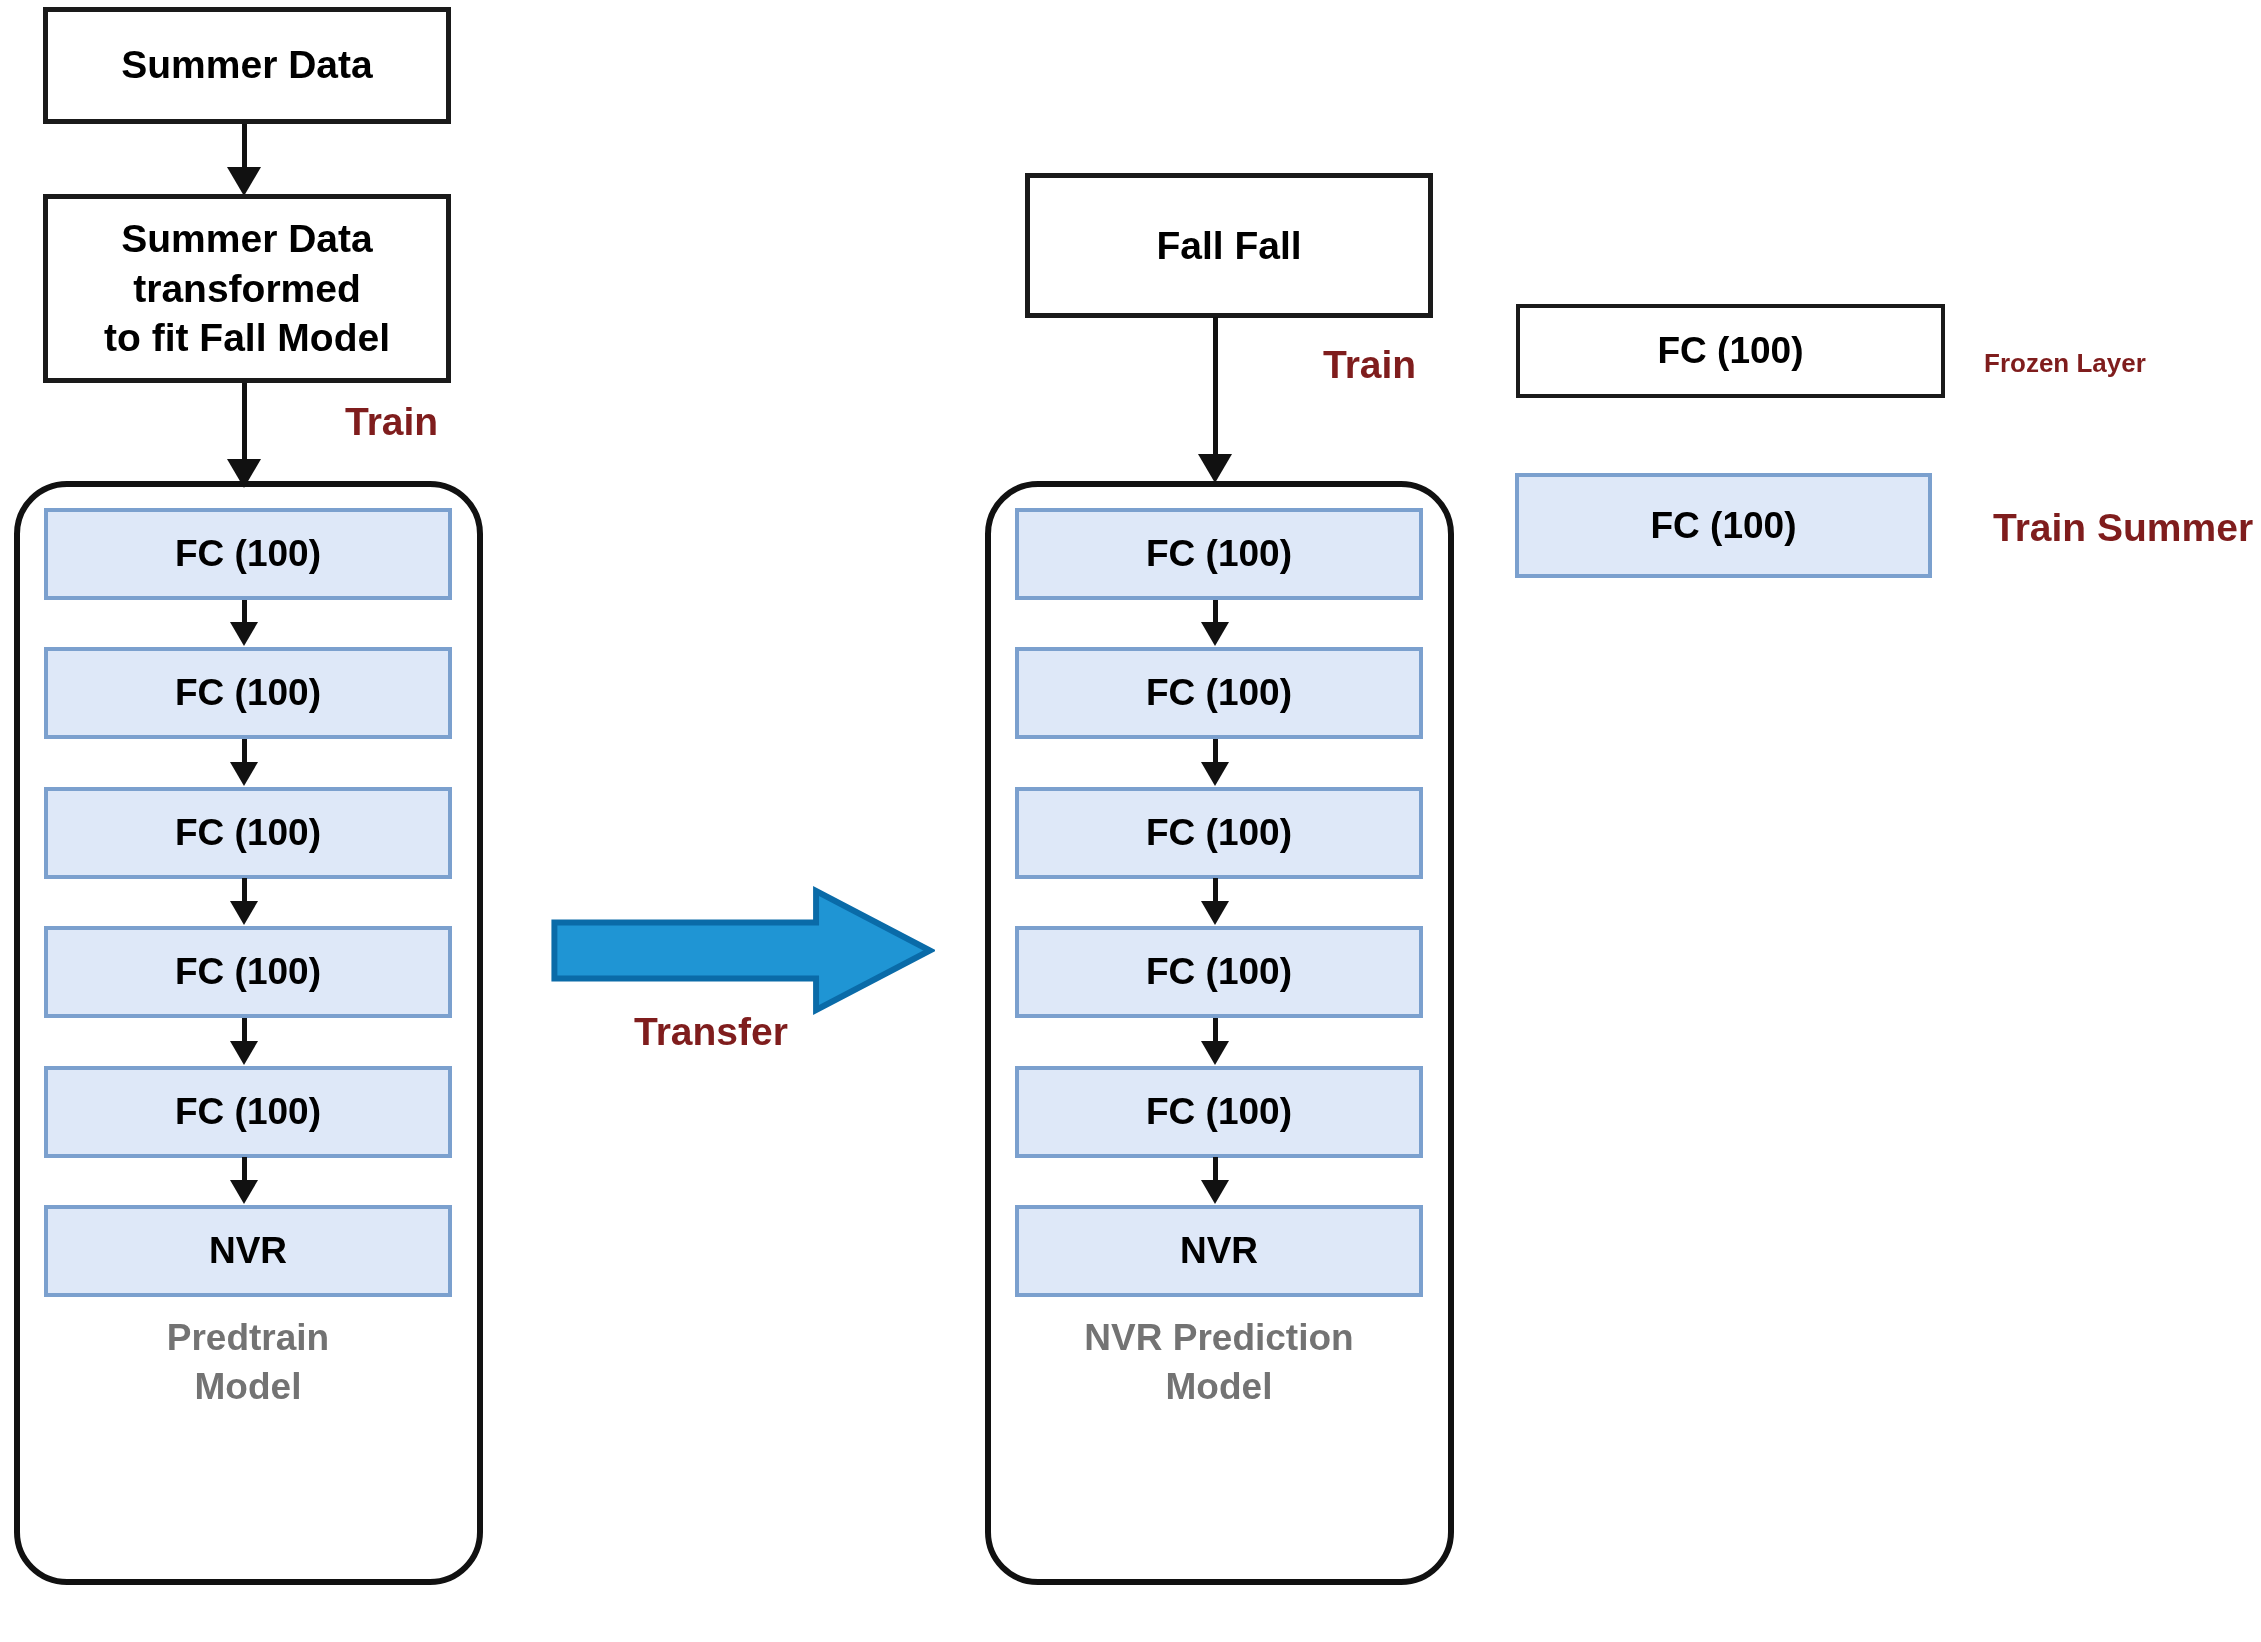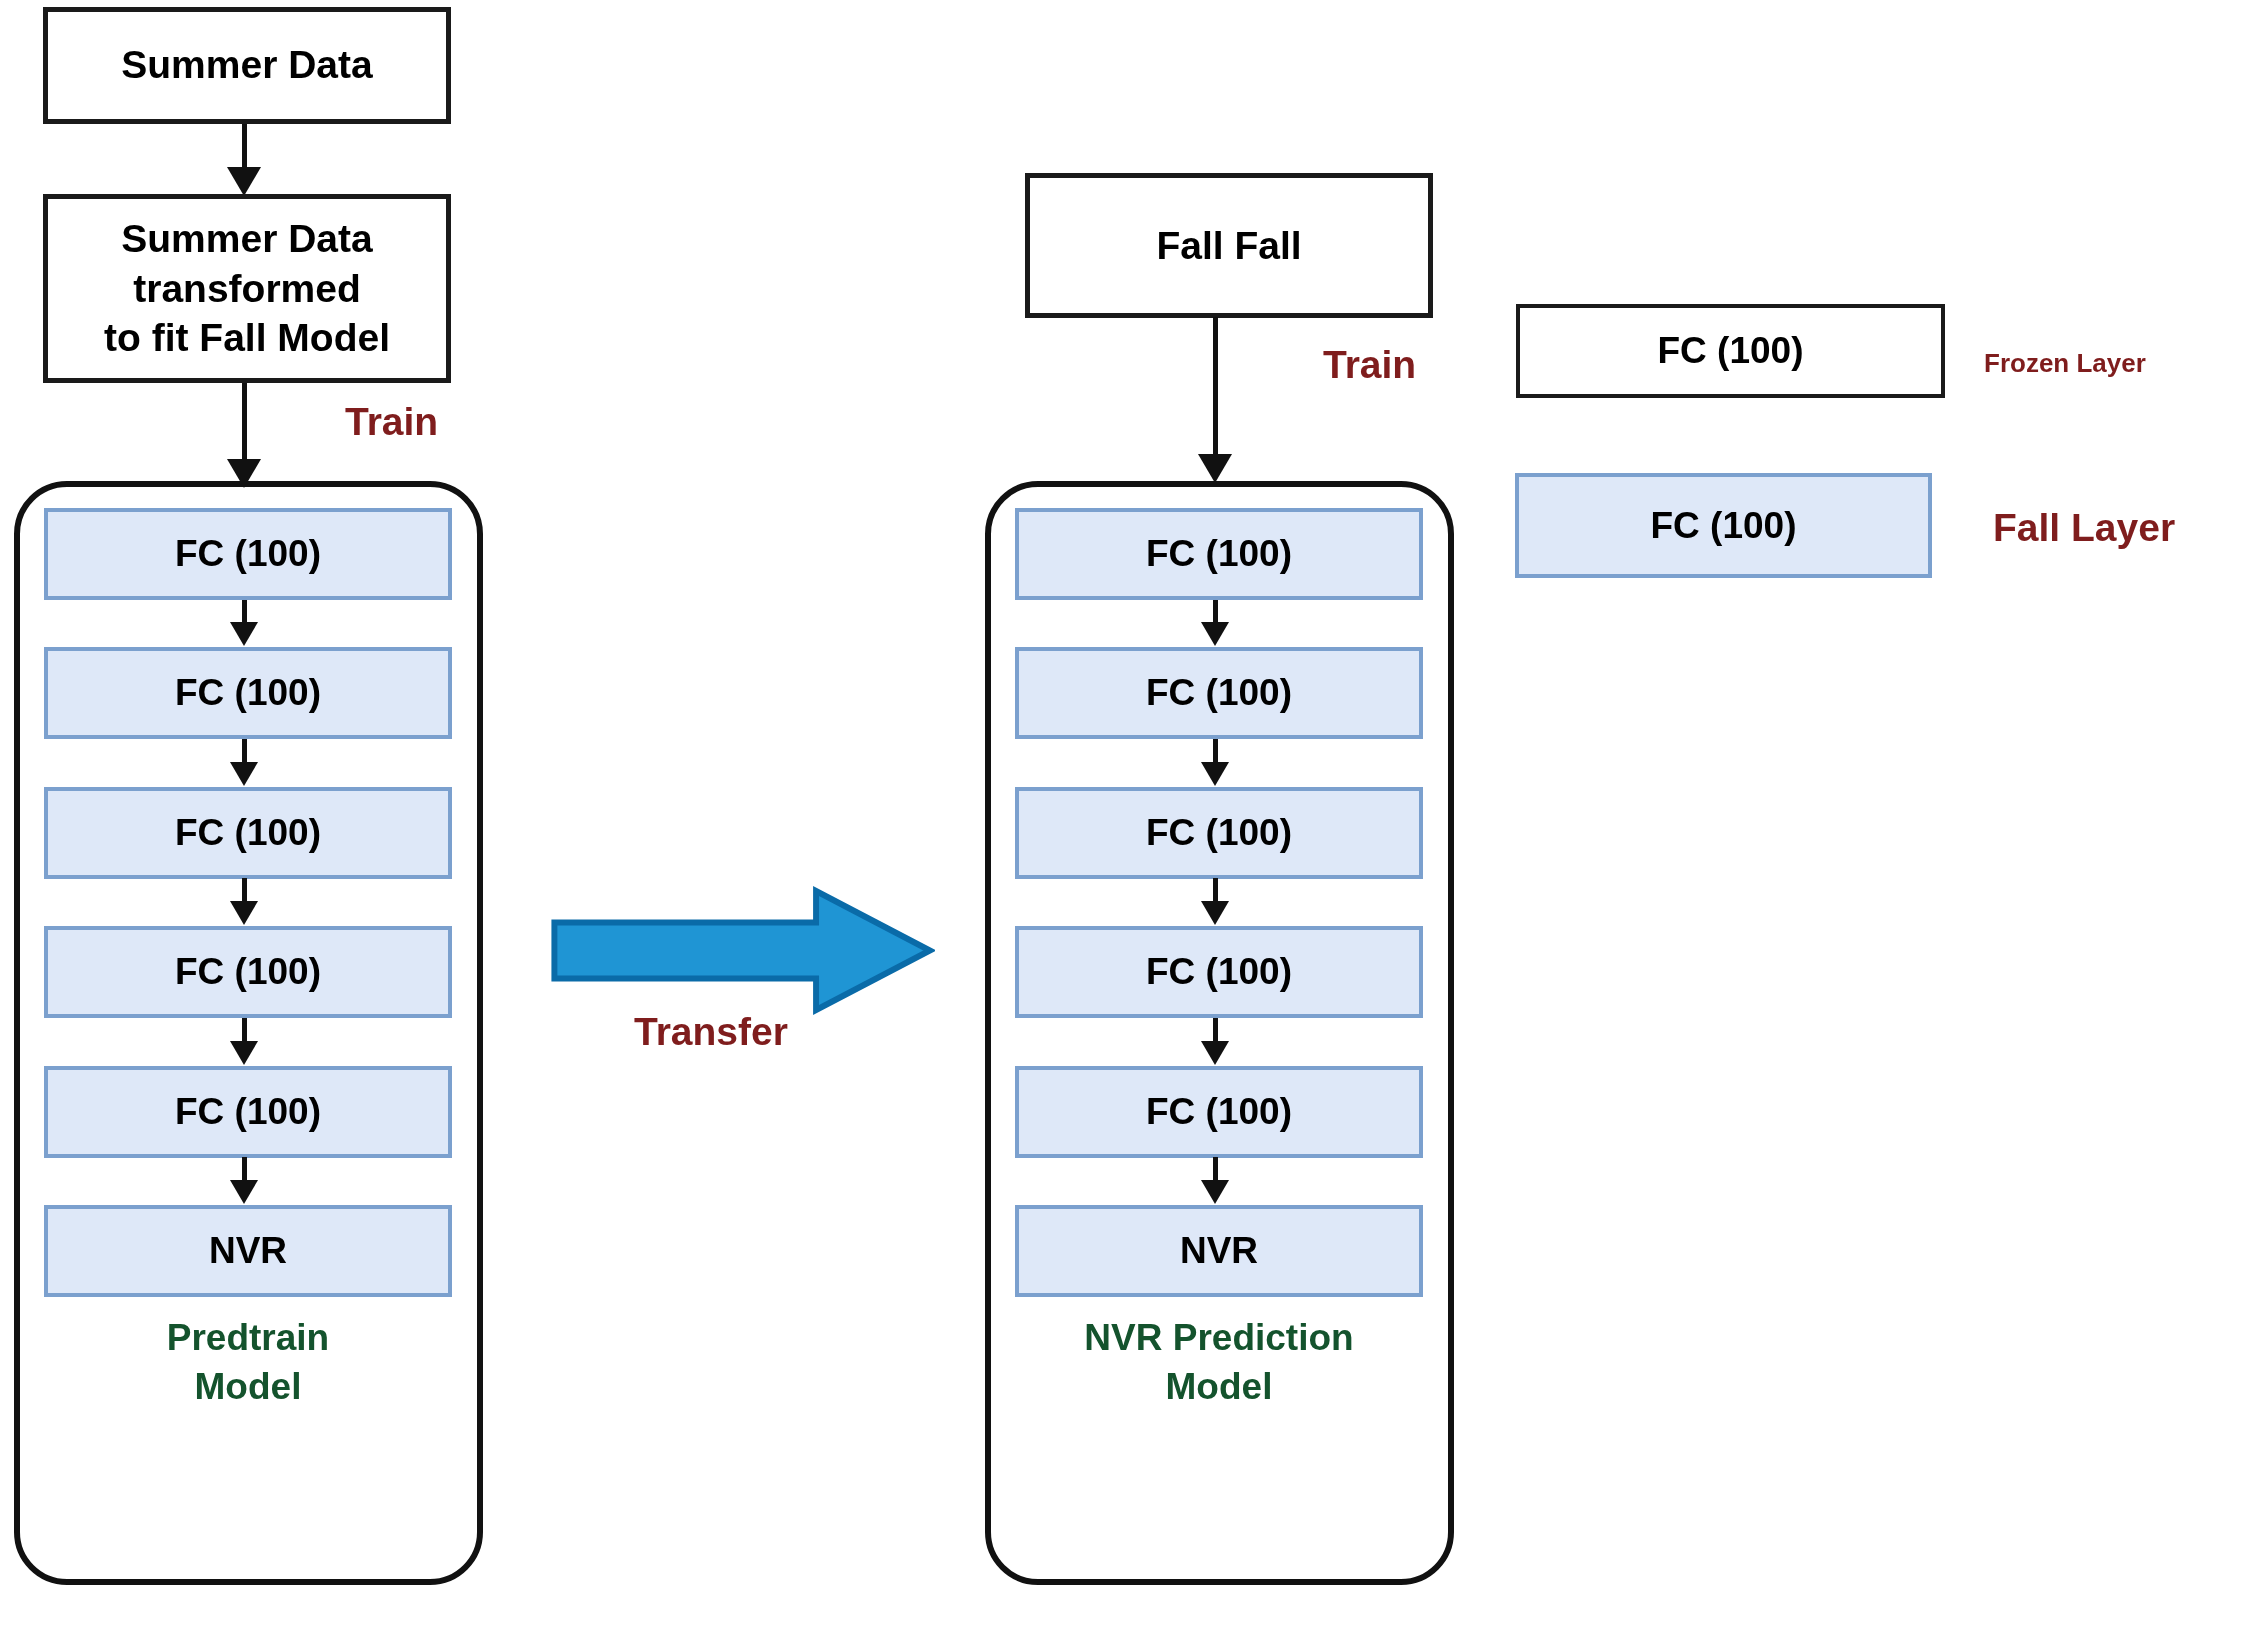--- a/index.html
+++ b/index.html
@@ -54,21 +54,21 @@
     box-sizing: border-box;
     background: transparent;
     border: 6px solid #111111;
     border-radius: 53px;
   }
 
   .model-caption {
     position: absolute;
     text-align: center;
     font-weight: bold;
-    color: #14532d;
+    color: #737373;
     font-size: 37px;
     line-height: 1.32;
   }
 
   
   .arrow-line {
     position: absolute;
     background: #111111;
     width: 5.1px;
   }
@@ -221,16 +221,16 @@
   </div>
 
   <div class="plain-box" style="left:1516px; top:304px; width:429px; height:94px; font-size:37px; border-width:4.3px;">
     <span>FC (100)</span>
   </div>
   <div class="label" style="left:1984px; top:348px; font-size:26px;">Frozen Layer</div>
 
   <div class="blue-box" style="left:1515px; top:473px; width:417px; height:105px;">
     <span>FC (100)</span>
   </div>
-  <div class="label" style="left:1993px; top:506px; font-size:39px;">Fall Layer</div>
+  <div class="label" style="left:1993px; top:506px; font-size:39px;">Train Summer</div>
 
 </div>
 
 
 </body></html>

